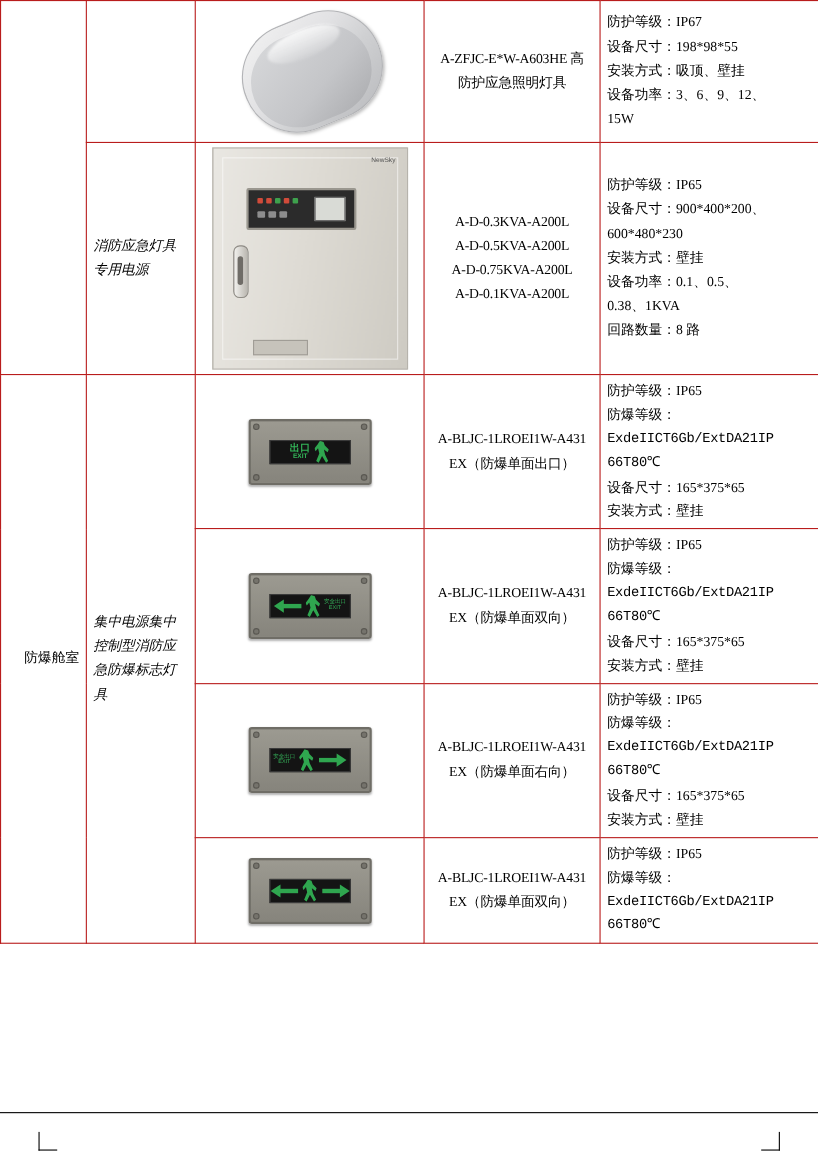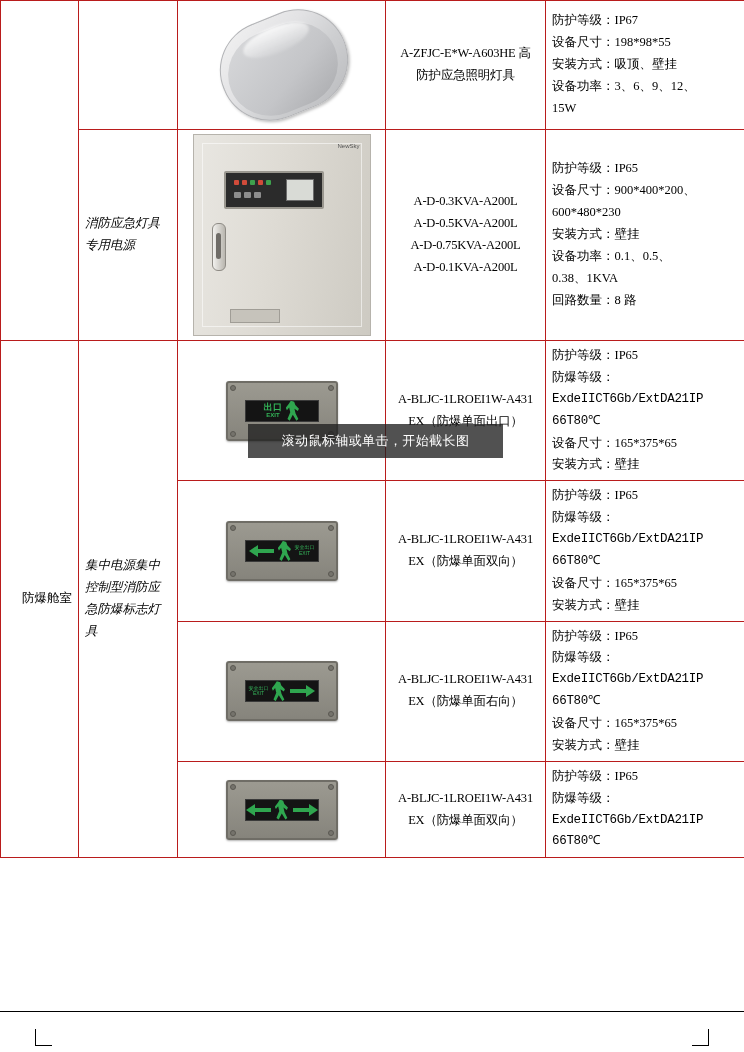--- a/index.html
+++ b/index.html
@@ -583,15 +583,14 @@
 
     </tbody>
   </table>
 
   <div id="page-bottom">
     <div class="hline"></div>
     <div class="crop l"></div>
     <div class="crop r"></div>
   </div>
 
-  <div id="capture-banner">滚动鼠标轴或单击，开始截长图</div>
 
 </div>
 
 </body></html>

